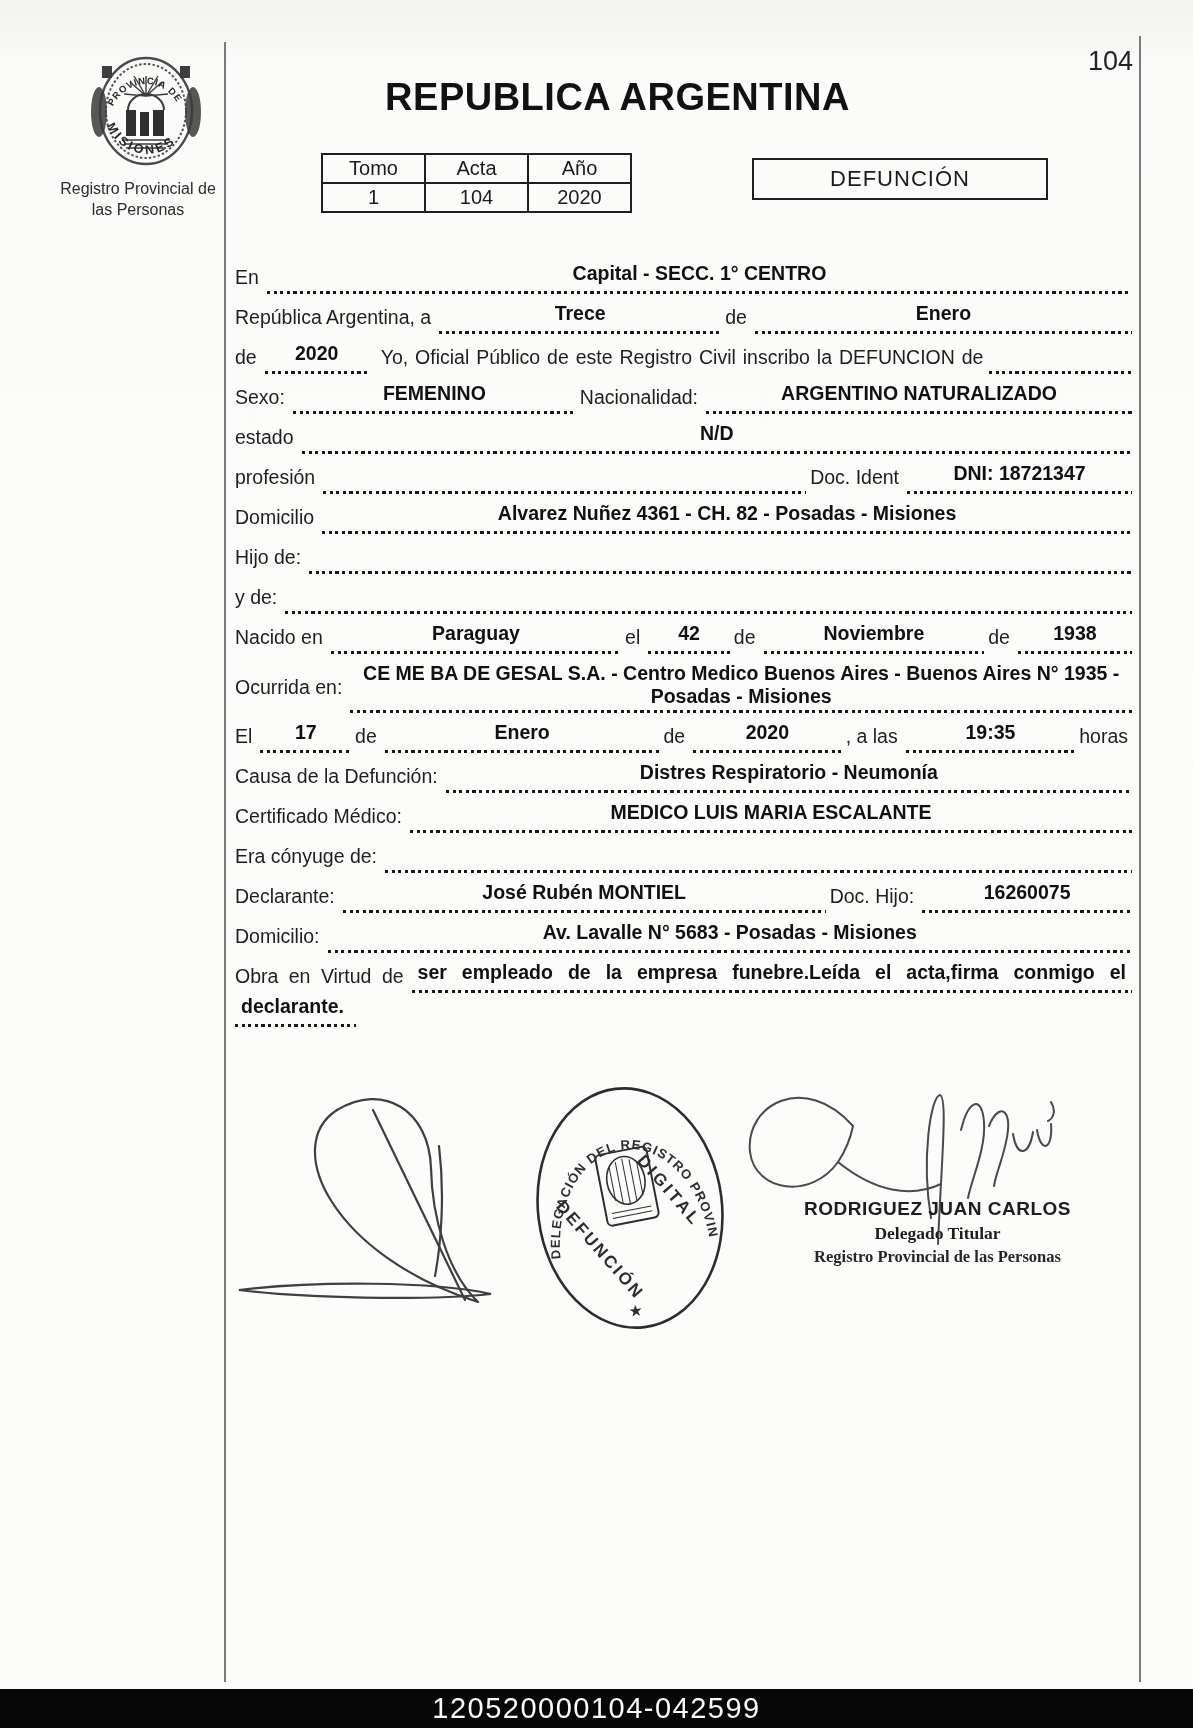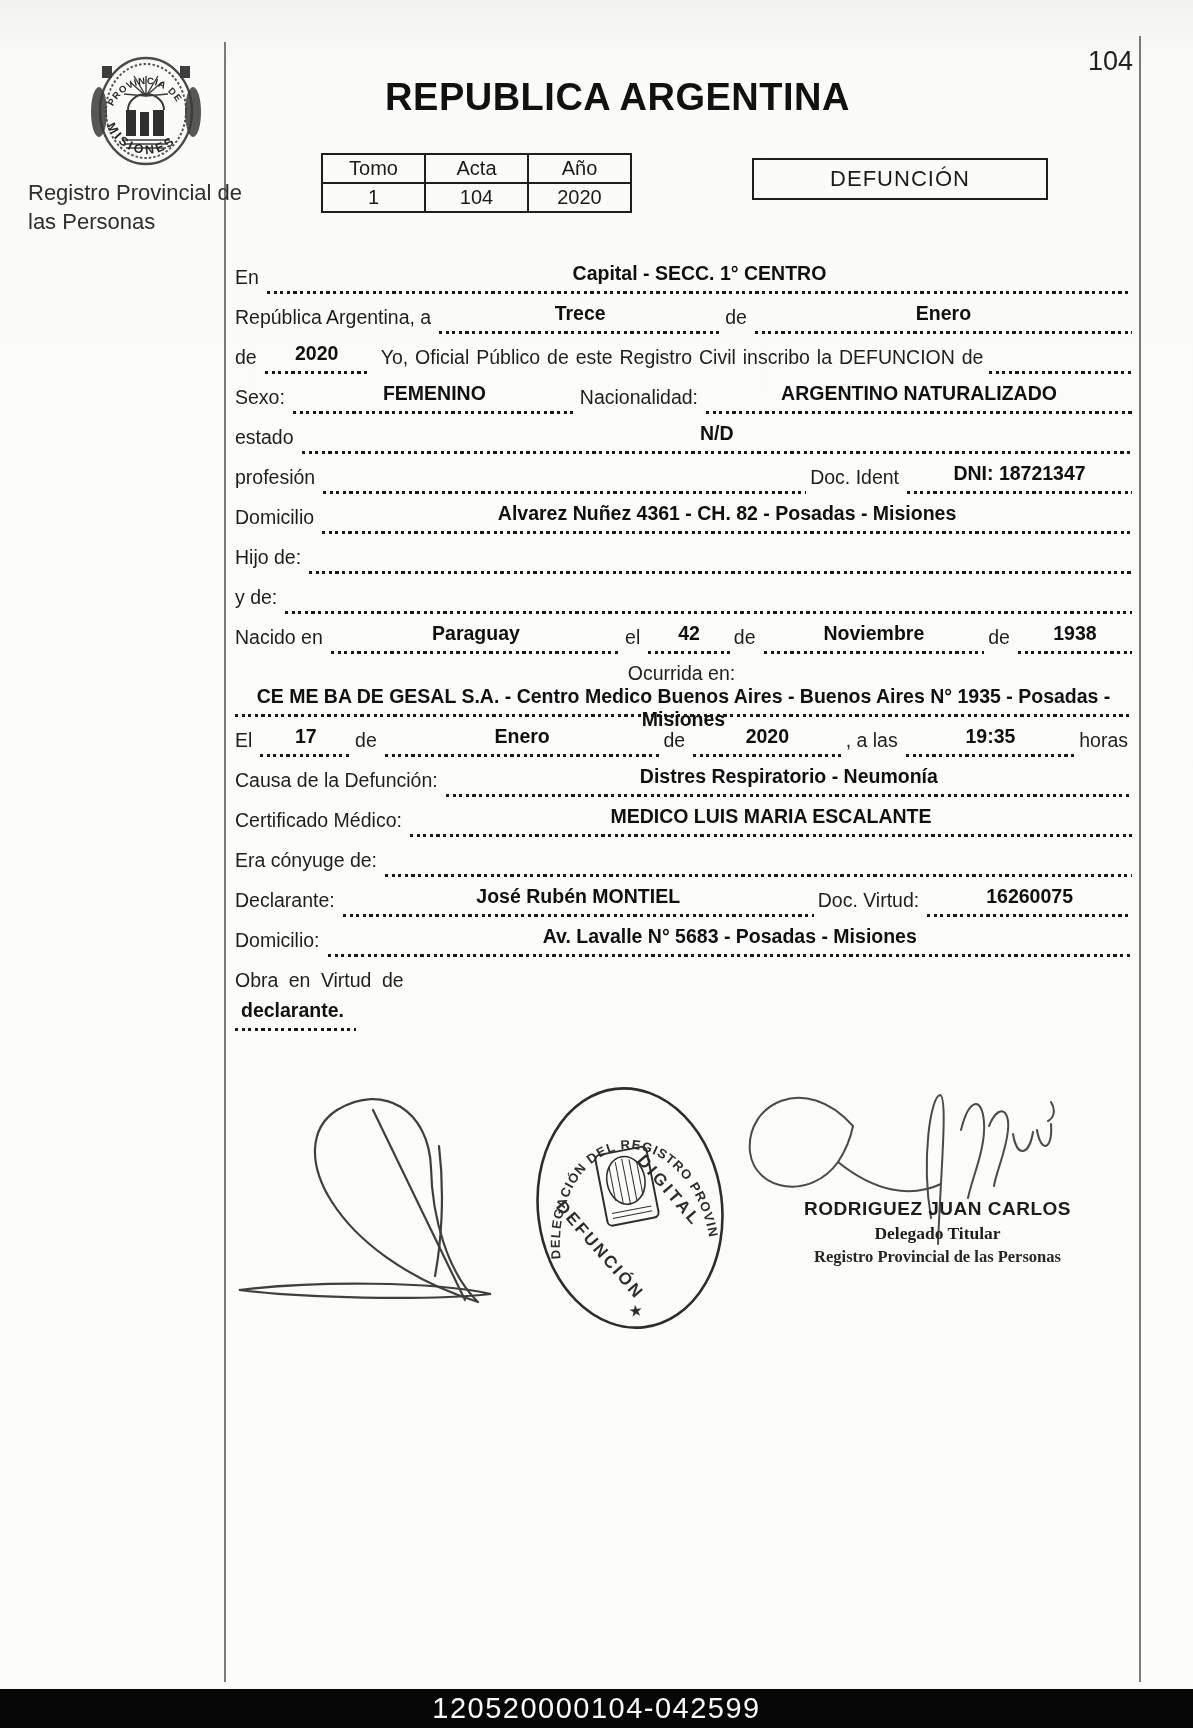--- a/index.html
+++ b/index.html
@@ -7,37 +7,37 @@
     position:relative; width:1193px; height:1728px; margin:0 auto;
     background:linear-gradient(180deg,#f2f2f0 0px,#fbfbf9 70px,#fcfcfb 100%);
     font-family:"Liberation Sans", sans-serif; color:#1c1c1c; overflow:hidden;
   }
   .rule{position:absolute; width:2px; background:#5a5a5a; opacity:.8;}
   .rule-left{left:224px; top:42px; height:1640px;}
   .rule-right{left:1139px; top:36px; height:1646px;}
   .page-number{position:absolute; left:1088px; top:46px; font-size:27px; color:#222;}
 
   .seal{position:absolute; left:80px; top:52px;}
-  .seal-caption{position:absolute; left:28px; top:178px; width:220px; 
-    font-size:22px; line-height:1.32; color:#2d2d2d;}
+  .seal-caption{position:absolute; left:28px; top:178px; width:220px; text-align:center;
+    font-size:16px; line-height:1.32; color:#2d2d2d;}
 
   .doc-title{position:absolute; left:255px; top:76px; width:725px; text-align:center;
     font-size:38px; font-weight:bold; letter-spacing:.5px; color:#111;}
 
   .acta-table{position:absolute; left:321px; top:153px; border-collapse:collapse;}
   .acta-table th,.acta-table td{
     border:2px solid #1f1f1f; width:101px; height:27px; text-align:center;
     font-size:20px; font-weight:400; color:#1b1b1b; padding:0;}
   .type-box{position:absolute; left:752px; top:158px; width:292px; height:38px;
     border:2px solid #1f1f1f; text-align:center; line-height:38px; font-size:22px;
     letter-spacing:1px; color:#1b1b1b;}
 
   .form{position:absolute; left:233px; top:262px; width:901px; font-size:19.5px;}
   .row{display:flex; align-items:flex-end; margin-bottom:8px; min-height:32px;}
-  .row.tall{align-items:center;flex-direction:column;}
+  .row.tall{align-items:center;}
   .lbl{white-space:nowrap; padding:0 6px 5px 2px; color:#1e1e1e;text-align:right;}
   .lbl.ws{word-spacing:5px;}
   .mid{padding:0 4px 5px 10px; word-spacing:1.5px; color:#1e1e1e;}
   .fill{position:relative; flex-grow:var(--g,1); flex-basis:0; text-align:center;
     font-weight:bold; color:#101010; padding:0 8px 5px; min-height:27px;}
   .fill.fixed{flex:0 0 auto; min-width:92px;}
   .fill::after{content:""; position:absolute; left:2px; right:2px; bottom:0; height:3.2px;
     background:repeating-linear-gradient(90deg,#181818 0 3.2px,transparent 3.2px 6.6px);}
   .fill.just{text-align:justify; text-align-last:justify;}
   .fill.short{flex:0 0 auto; text-align:center; padding-right:14px;}
@@ -220,31 +220,32 @@
     </div>
 
     <div class="row">
       <span class="lbl">Era cónyuge de:</span>
       <span class="fill"></span>
     </div>
 
     <div class="row">
       <span class="lbl">Declarante:</span>
       <span class="fill" style="--g:1">José Rubén MONTIEL</span>
-      <span class="lbl">Doc. Virtud:</span>
+      <span class="lbl">Doc. Hijo:</span>
       <span class="fill" style="--g:.42">16260075</span>
     </div>
 
     <div class="row">
       <span class="lbl">Domicilio:</span>
       <span class="fill">Av. Lavalle N° 5683 - Posadas - Misiones</span>
     </div>
 
     <div class="row" style="margin-bottom:2px">
       <span class="lbl ws">Obra en Virtud de</span>
+      <span class="fill just">ser empleado de la empresa funebre.Leída el acta,firma conmigo el</span>
     </div>
 
     <div class="row">
       <span class="fill short">declarante.</span>
     </div>
 
   </div>
 
   <svg class="left-signature" width="270" height="240" viewBox="0 0 270 240">
     <g fill="none" stroke="#3f3f3f" stroke-width="2.2" stroke-linecap="round">

